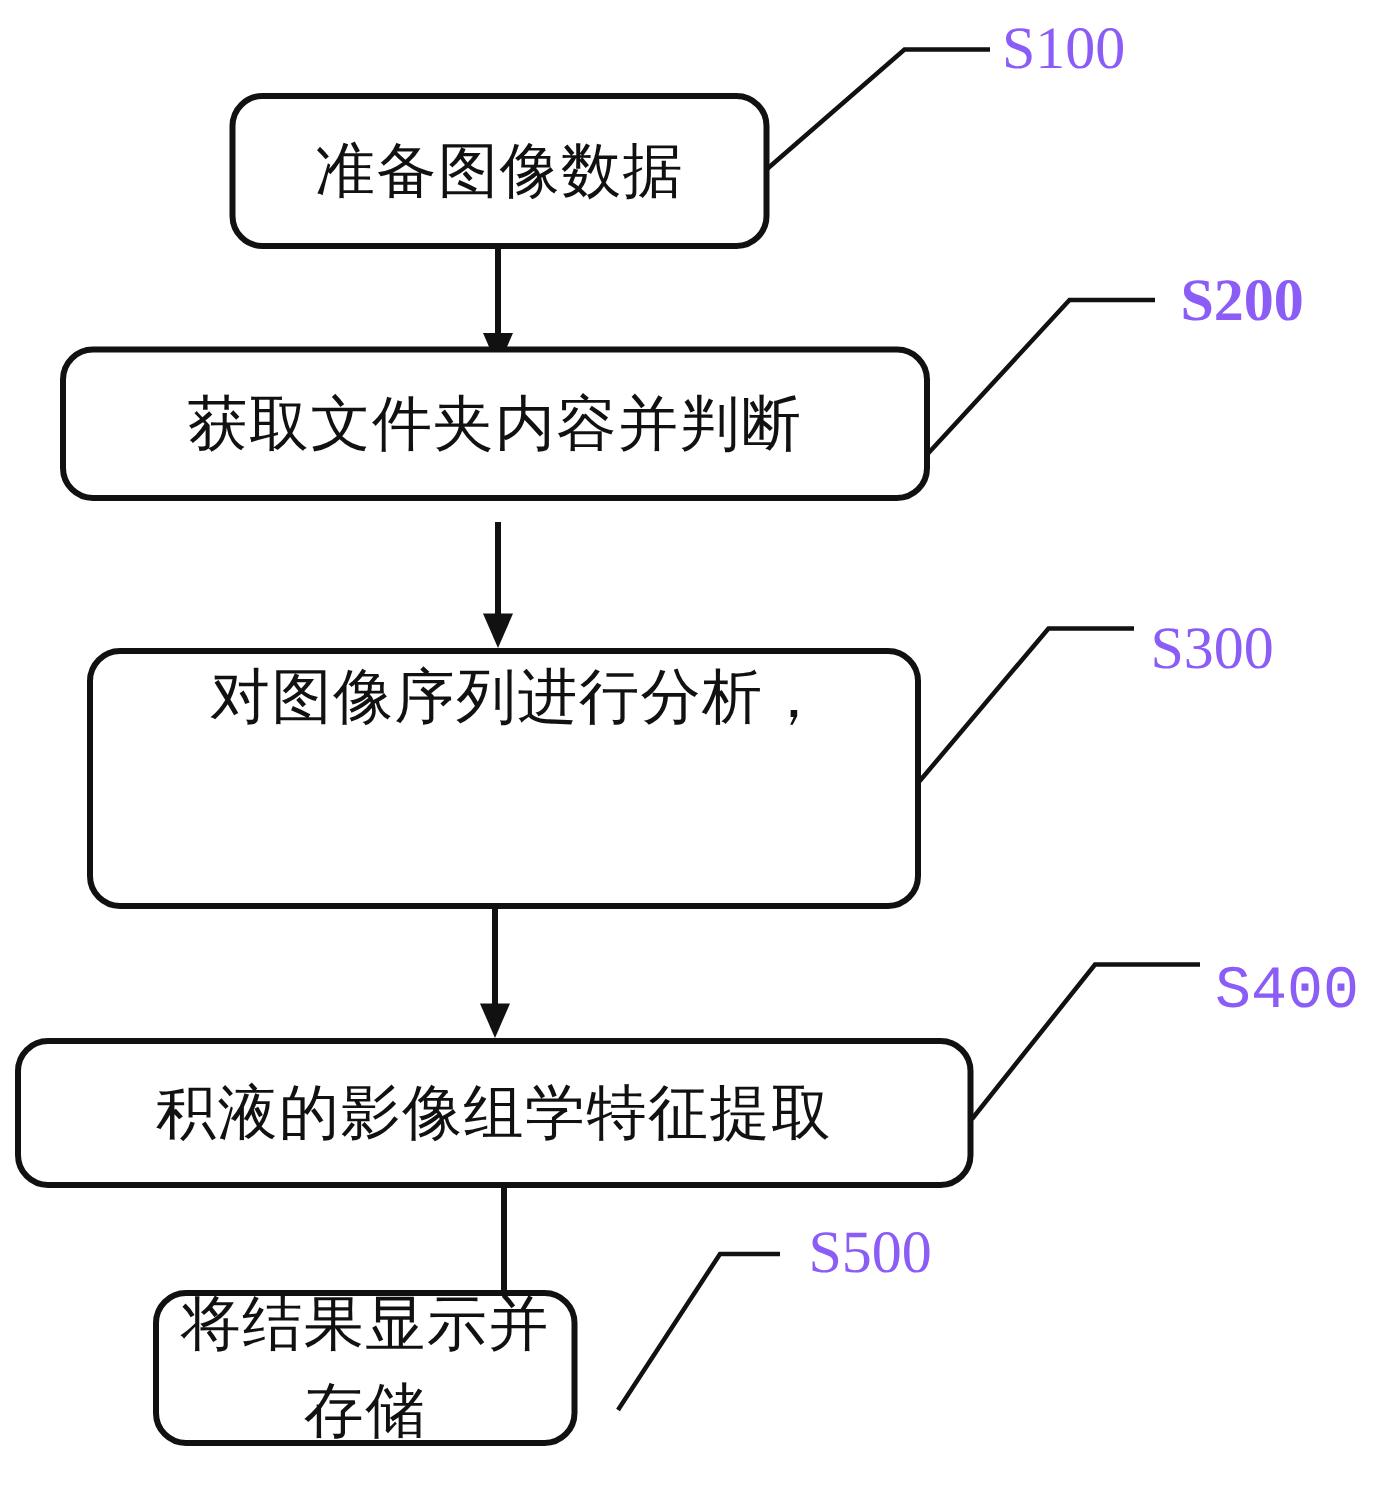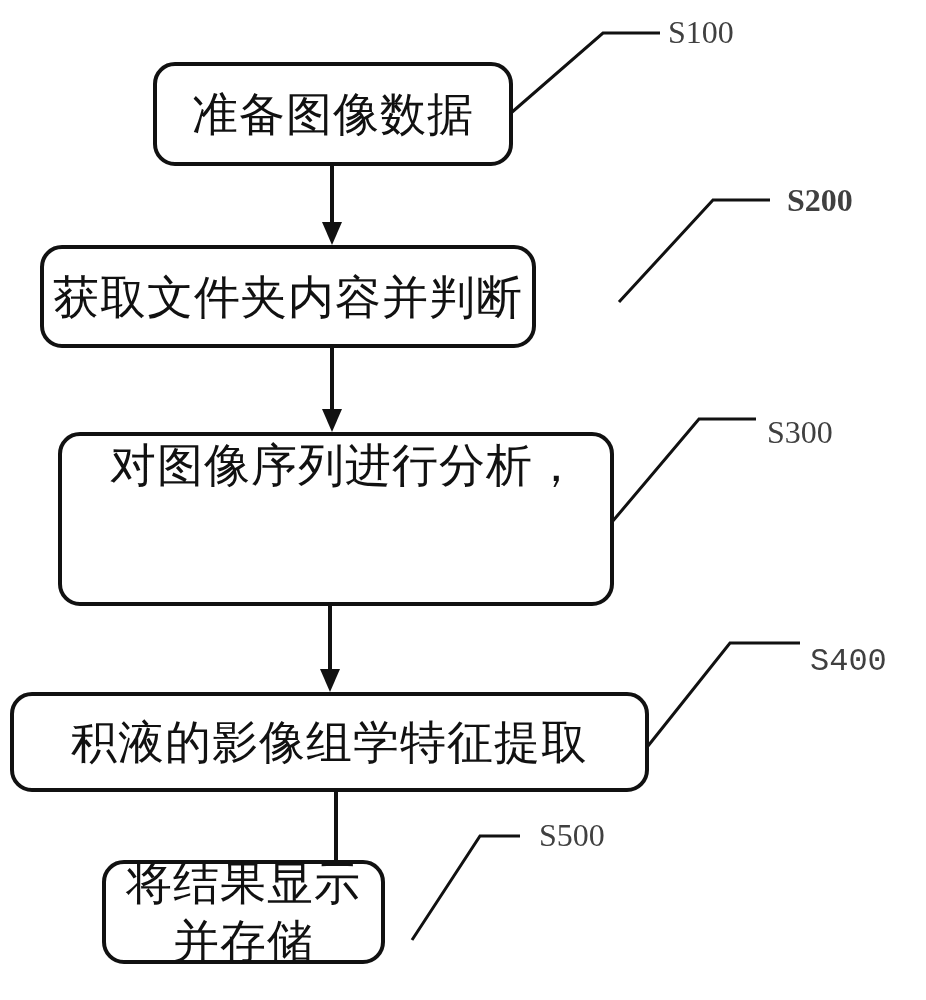--- a/index.html
+++ b/index.html
@@ -1,24 +1,24 @@
 <!DOCTYPE html>
 <html><head>
 <meta charset="utf-8">
 <style>
   html, body { margin:0; padding:0; background:#ffffff; }
   body { width:926px; height:1000px; position:relative; overflow:hidden;
          font-family:"DejaVu Serif", "Liberation Serif", serif; color:#111; }
   svg.connectors { position:absolute; left:0; top:0; }
   .box { position:absolute; box-sizing:border-box; border:4px solid #111; border-radius:22px;
          background:#fff; display:flex; align-items:center; justify-content:center;
-         text-align:center; font-size:46px; line-height:58px; letter-spacing:1px; }
+         text-align:center; font-size:40px; line-height:58px; letter-spacing:1px; }
   .box span { display:block; }
   .label { position:absolute; font-family:"Liberation Serif","DejaVu Serif",serif;
-           font-size:32px; color:#404040; line-height:40px; }
+           font-size:40px; color:#8b5cf6; line-height:40px; }
 </style>
 </head>
 <body>
 
 <svg class="connectors" width="926" height="1000">
   <defs>
     <marker id="arrowhead" markerWidth="10" markerHeight="12" refX="5" refY="11" orient="auto" markerUnits="userSpaceOnUse" viewBox="0 0 10 12">
       <path d="M0,0 L10,0 L5,12 Z" fill="#111"></path>
     </marker>
   </defs>
@@ -43,21 +43,21 @@
   <polyline points="511,113 603,33 660,33" fill="none" stroke="#111" stroke-width="3"></polyline>
   <polyline points="619,302 713,200 770,200" fill="none" stroke="#111" stroke-width="3"></polyline>
   <polyline points="612,522 699,419 756,419" fill="none" stroke="#111" stroke-width="3"></polyline>
   <polyline points="648,746 730,643 800,643" fill="none" stroke="#111" stroke-width="3"></polyline>
   <polyline points="412,940 480,836 520,836" fill="none" stroke="#111" stroke-width="3"></polyline>
 </svg>
 
 <div class="box" style="left:153px; top:62px; width:360px; height:104px;">
   <span>准备图像数据</span>
 </div>
-<div class="box" style="left:40px; top:245px; width:496px; height:103px;">
+<div class="box" style="left:40px; top:231px; width:580px; height:103px;">
   <span>获取文件夹内容并判断</span>
 </div>
 <div class="box" style="left:58px; top:432px; width:556px; height:174px; flex-direction:column;justify-content:space-between;">
   <span style="padding-left:18px;">对图像序列进行分析，</span>
 </div>
 <div class="box" style="left:10px; top:692px; width:639px; height:100px;">
   <span>积液的影像组学特征提取</span>
 </div>
 <div class="box" style="left:102px; top:860px; width:283px; height:104px;">
   <span>将结果显示并存储</span>

